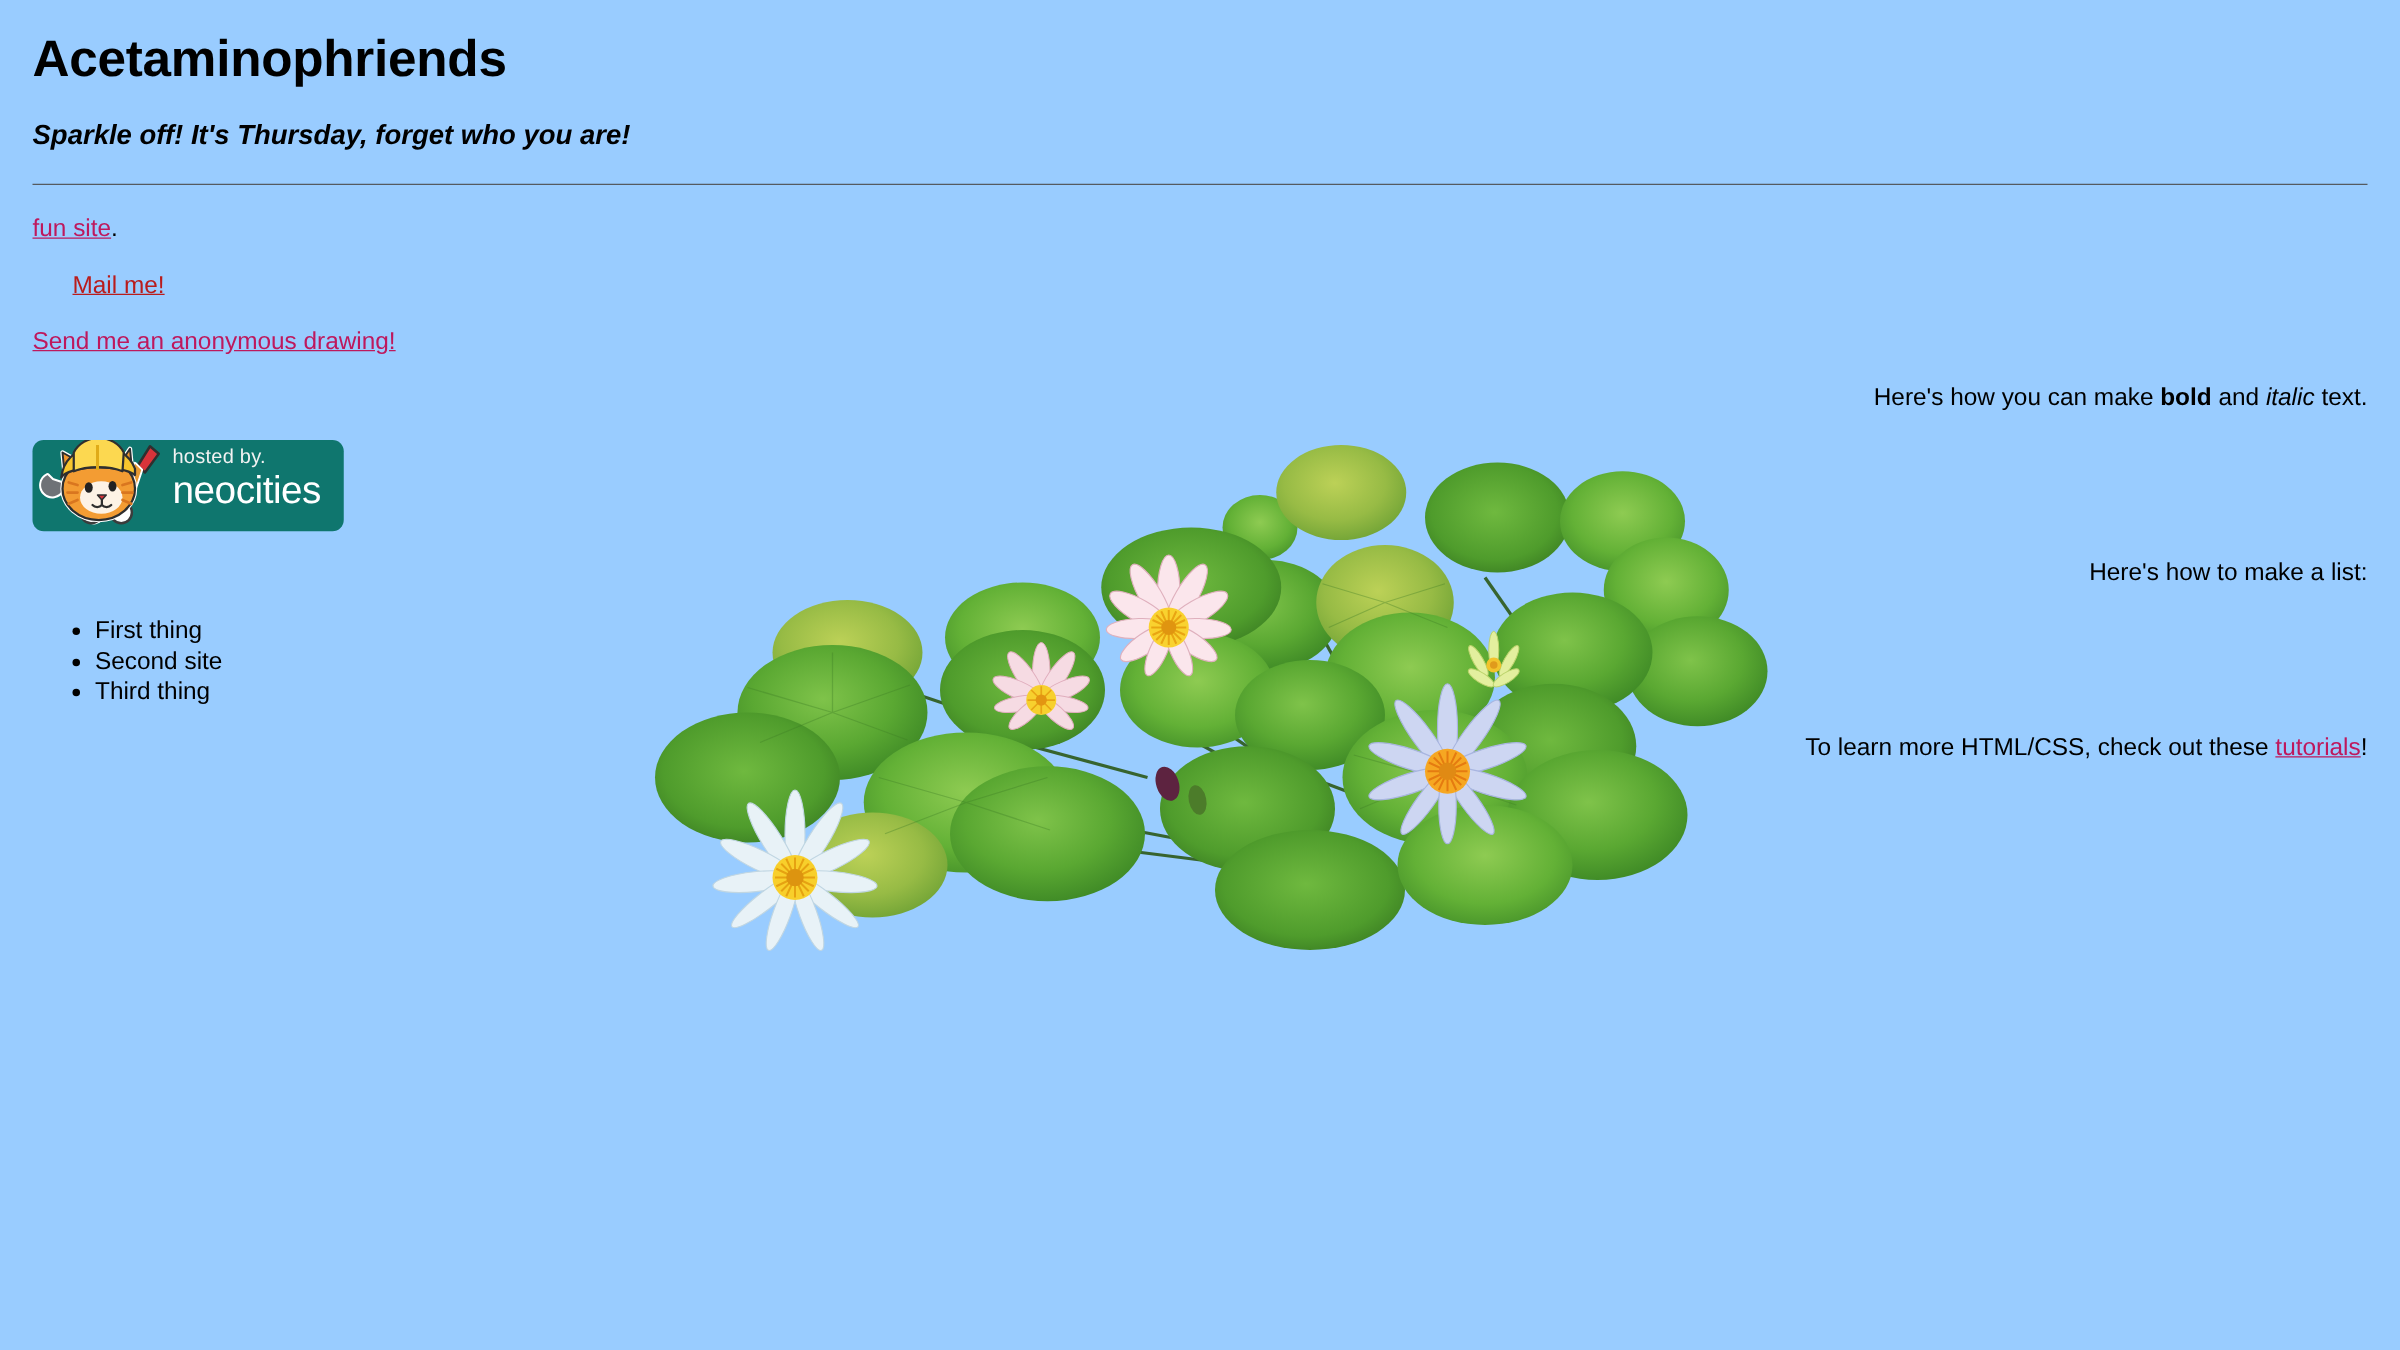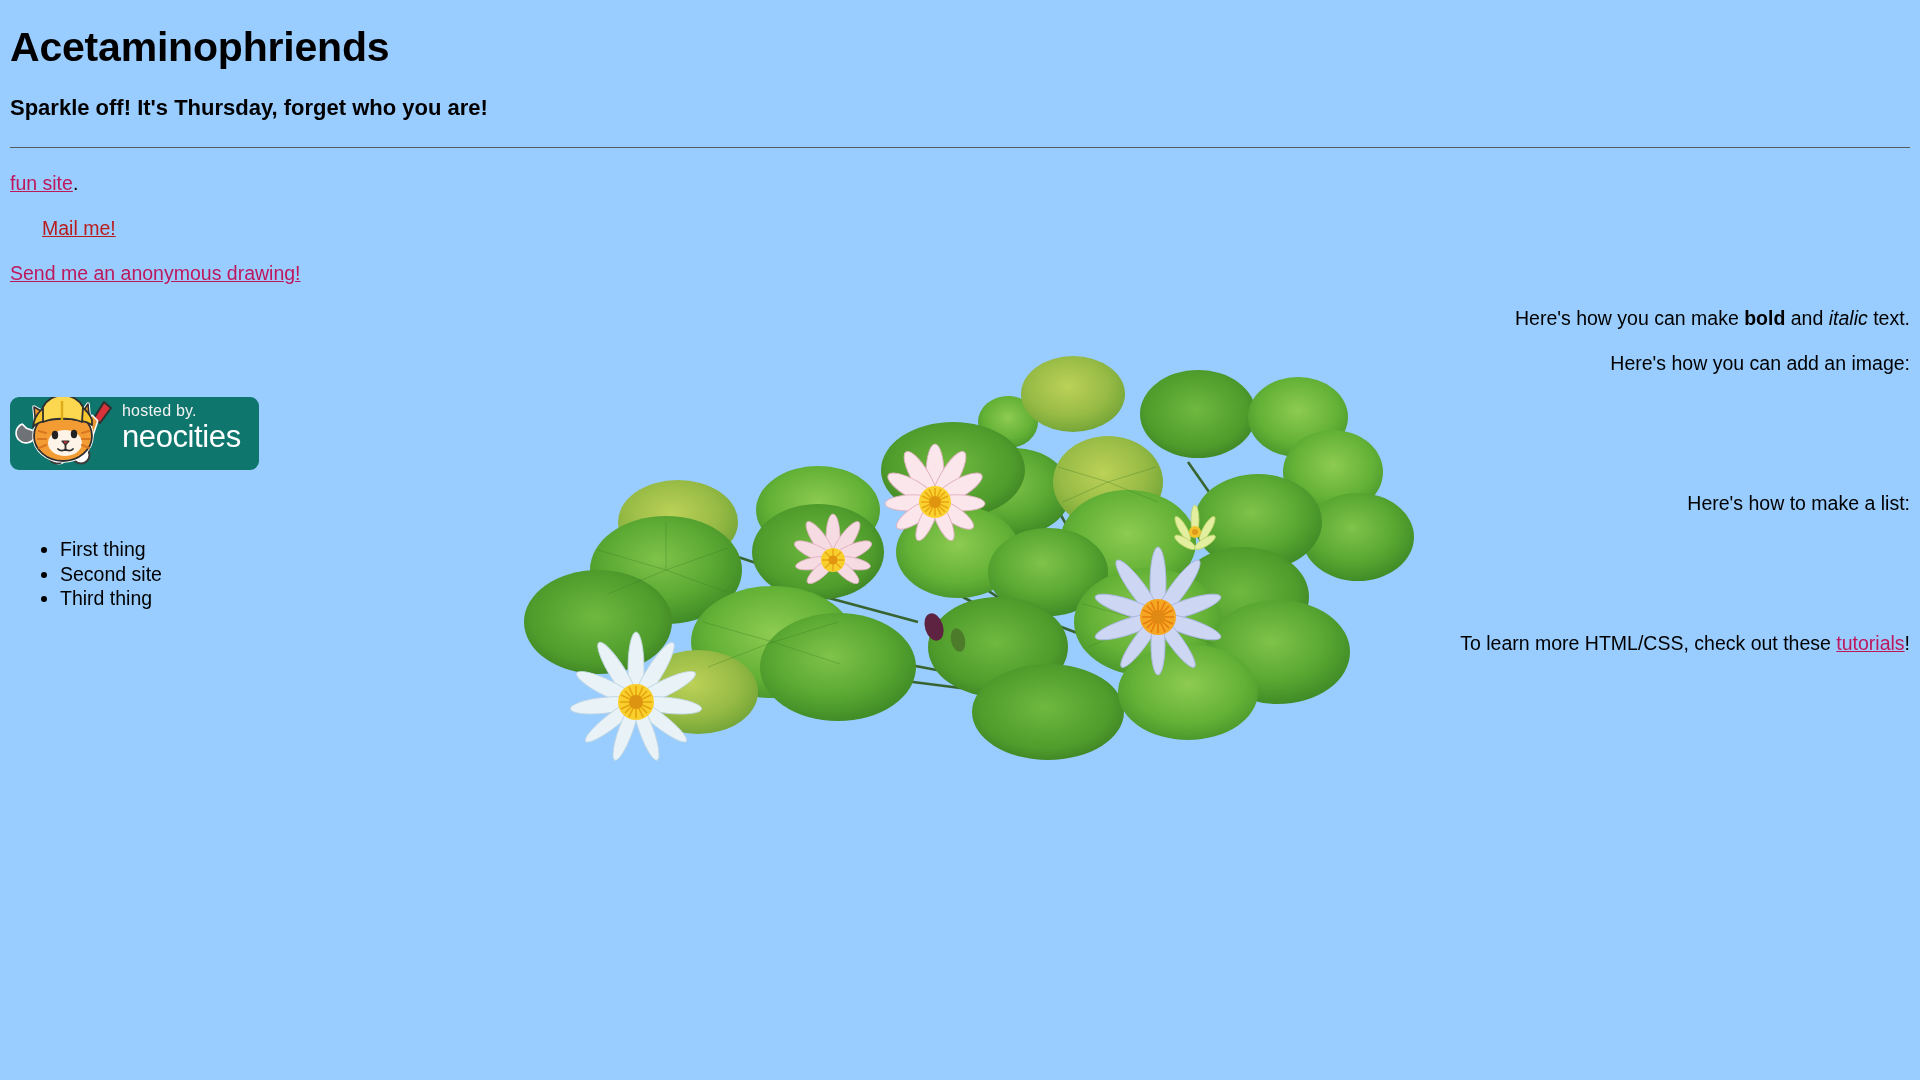--- a/index.html
+++ b/index.html
@@ -11,34 +11,35 @@
     background: #99ccff;
     font-family: "Liberation Sans", "DejaVu Sans", sans-serif;
     font-size: 19.5px;
     color: #000000;
     width: 1920px;
     height: 1080px;
     overflow: hidden;
     position: relative;
   }
   .page {
-    padding: 0 10px;
+    padding: 0 26px;
     position: relative;
     z-index: 2;
   }
   h1.site-title {
     font-size: 41px;
     font-weight: bold;
     margin: 26px 0 27px 0;
     line-height: 1.05;
     letter-spacing: -0.2px;
   }
   h3.site-tagline {
     font-size: 22px;
     font-weight: bold;
+    font-style: italic;
     margin: 0 0 27px 0;
     line-height: 1.1;
   }
   hr.divider {
     border: 0;
     border-top: 1px solid #555a60;
     height: 0;
     margin: 24px 0 24px 0;
     width: 100%;
   }
@@ -131,21 +132,20 @@
   <hr class="divider">
 
   <p class="link-para"><a class="visited-link" href="#">fun site</a><span>.</span></p>
 
   <p class="link-para"><a class="unvisited-link" href="#">Mail me!</a></p>
 
   <p class="link-para"><a class="visited-link" href="#">Send me an anonymous drawing!</a></p>
 
   <p class="para"><span>Here's how you can make </span><b>bold</b><span> and </span><i>italic</i><span> text.</span></p>
 
-  <p class="para">Here's how you can add an image:</p>
 
   <p class="link-para">
     <span class="neocities-badge">
       <span class="badge-cat-wrap">
         <svg viewBox="0 0 108 78" width="108" height="78" xmlns="http://www.w3.org/2000/svg">
 
           <g>
             <path d="M14 34 L10 30 A9 9 0 1 0 22 42 L26 46 L40 60 A7 7 0 1 0 46 54 L32 40 Z" fill="#6f7277" stroke="#ffffff" stroke-width="3.2" stroke-linejoin="round"></path>
             <path d="M14 34 L10 30 A9 9 0 1 0 22 42 L26 46 L40 60 A7 7 0 1 0 46 54 L32 40 Z" fill="#6f7277"></path>
             <circle cx="45" cy="60" r="8.5" fill="#ffffff" stroke="#3c3c3c" stroke-width="2"></circle>

